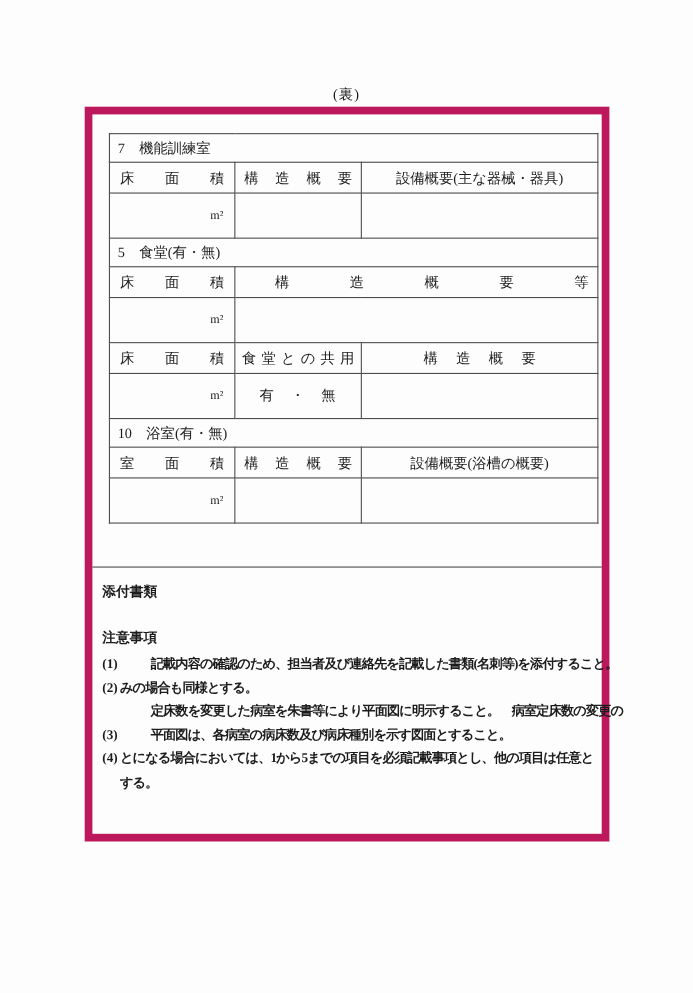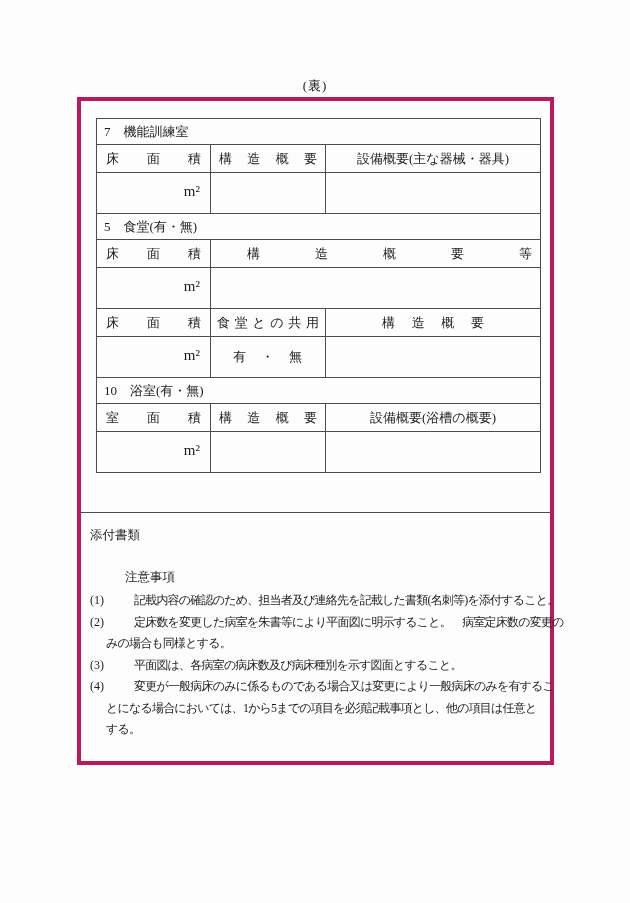--- a/index.html
+++ b/index.html
@@ -13,21 +13,21 @@
     position:relative; width:630px; height:903px;
     background:#fdfdfd; overflow:hidden;
   }
   .back-label {
     position:absolute; top:77px; left:0; width:630px;
     text-align:center; font-size:13px; letter-spacing:1px;
   }
   .outer {
     position:absolute; left:77px; top:97px;
     width:477px; height:668px;
-    border:4px solid #be185d;
+    border:7px solid #be185d;
     background:#fdfdfd;
   }
   .sect-table {
     position:relative; width:100%; height:412px;
     border-bottom:1px solid #4d4d4d;
   }
   table.rooms {
     position:absolute; left:15px; top:17px;
     width:444px; border-collapse:collapse; table-layout:fixed;
   }
@@ -43,30 +43,30 @@
   tr.row-data  td { height:41px; }
   
   td.dist { text-align:justify; text-align-last:justify; }
   td.pad-a { padding-left:9px;  padding-right:9px;  }
   td.pad-b { padding-left:8px;  padding-right:8px;  }
   td.pad-wide { padding-left:36px; padding-right:8px; }
   td.pad-share { padding-left:6px; padding-right:6px; }
   td.pad-center9 { padding-left:56px; padding-right:56px; }
   td.unit-cell { vertical-align:bottom; text-align:right; }
   td.unit-cell .unit {
-    display:inline-block; font-size:15px; padding:0 10px 4px 0;
+    display:inline-block; font-size:11px; padding:0 10px 4px 0;
     letter-spacing:0;
     margin-left:48px;
   }
   td.choice-cell { text-align:center; letter-spacing:1px; }
   
-  .sect-notes { position:relative; padding:0 9px; font-size:12.5px; }
+  .sect-notes { position:relative; padding:0 9px; font-size:12.5px;font-weight:bold; }
   .attach-head { margin-top:14px; line-height:16px; }
   .attach-item { margin-top:7px; margin-left:14px; line-height:16px; letter-spacing:-0.3px; }
-  .notice-head { margin-top:26px; line-height:16px;margin-left:35px; }
+  .notice-head { margin-top:26px; line-height:16px; }
   .notices { margin-top:5px; }
   .notice { position:relative; padding-left:16px; font-size:12px; }
   .notice-num {
     position:absolute; left:0; top:0; line-height:21.5px; font-size:12px;
   }
   .nline { line-height:21.5px; letter-spacing:-0.8px; white-space:nowrap; }
   .nline.first { margin-left:28px; }
 </style>
 </head>
 <body>
@@ -149,32 +149,31 @@
 
       <div class="notices">
 
         <div class="notice">
           <span class="notice-num">(1)</span>
           <div class="nline first">記載内容の確認のため、担当者及び連絡先を記載した書類(名刺等)を添付すること。</div>
         </div>
 
         <div class="notice">
           <span class="notice-num">(2)</span>
+          <div class="nline">みの場合も同様とする。</div>
           <div class="nline first">定床数を変更した病室を朱書等により平面図に明示すること。　病室定床数の変更の</div>
-          <div class="nline">みの場合も同様とする。</div>
         </div>
 
         <div class="notice">
           <span class="notice-num">(3)</span>
           <div class="nline first">平面図は、各病室の病床数及び病床種別を示す図面とすること。</div>
         </div>
 
         <div class="notice">
           <span class="notice-num">(4)</span>
-          <div class="nline first">変更が一般病床のみに係るものである場合又は変更により一般病床のみを有するこ</div>
           <div class="nline">とになる場合においては、1から5までの項目を必須記載事項とし、他の項目は任意と</div>
           <div class="nline">する。</div>
         </div>
 
       </div>
     </div>
 
   </div>
 </div>
 

